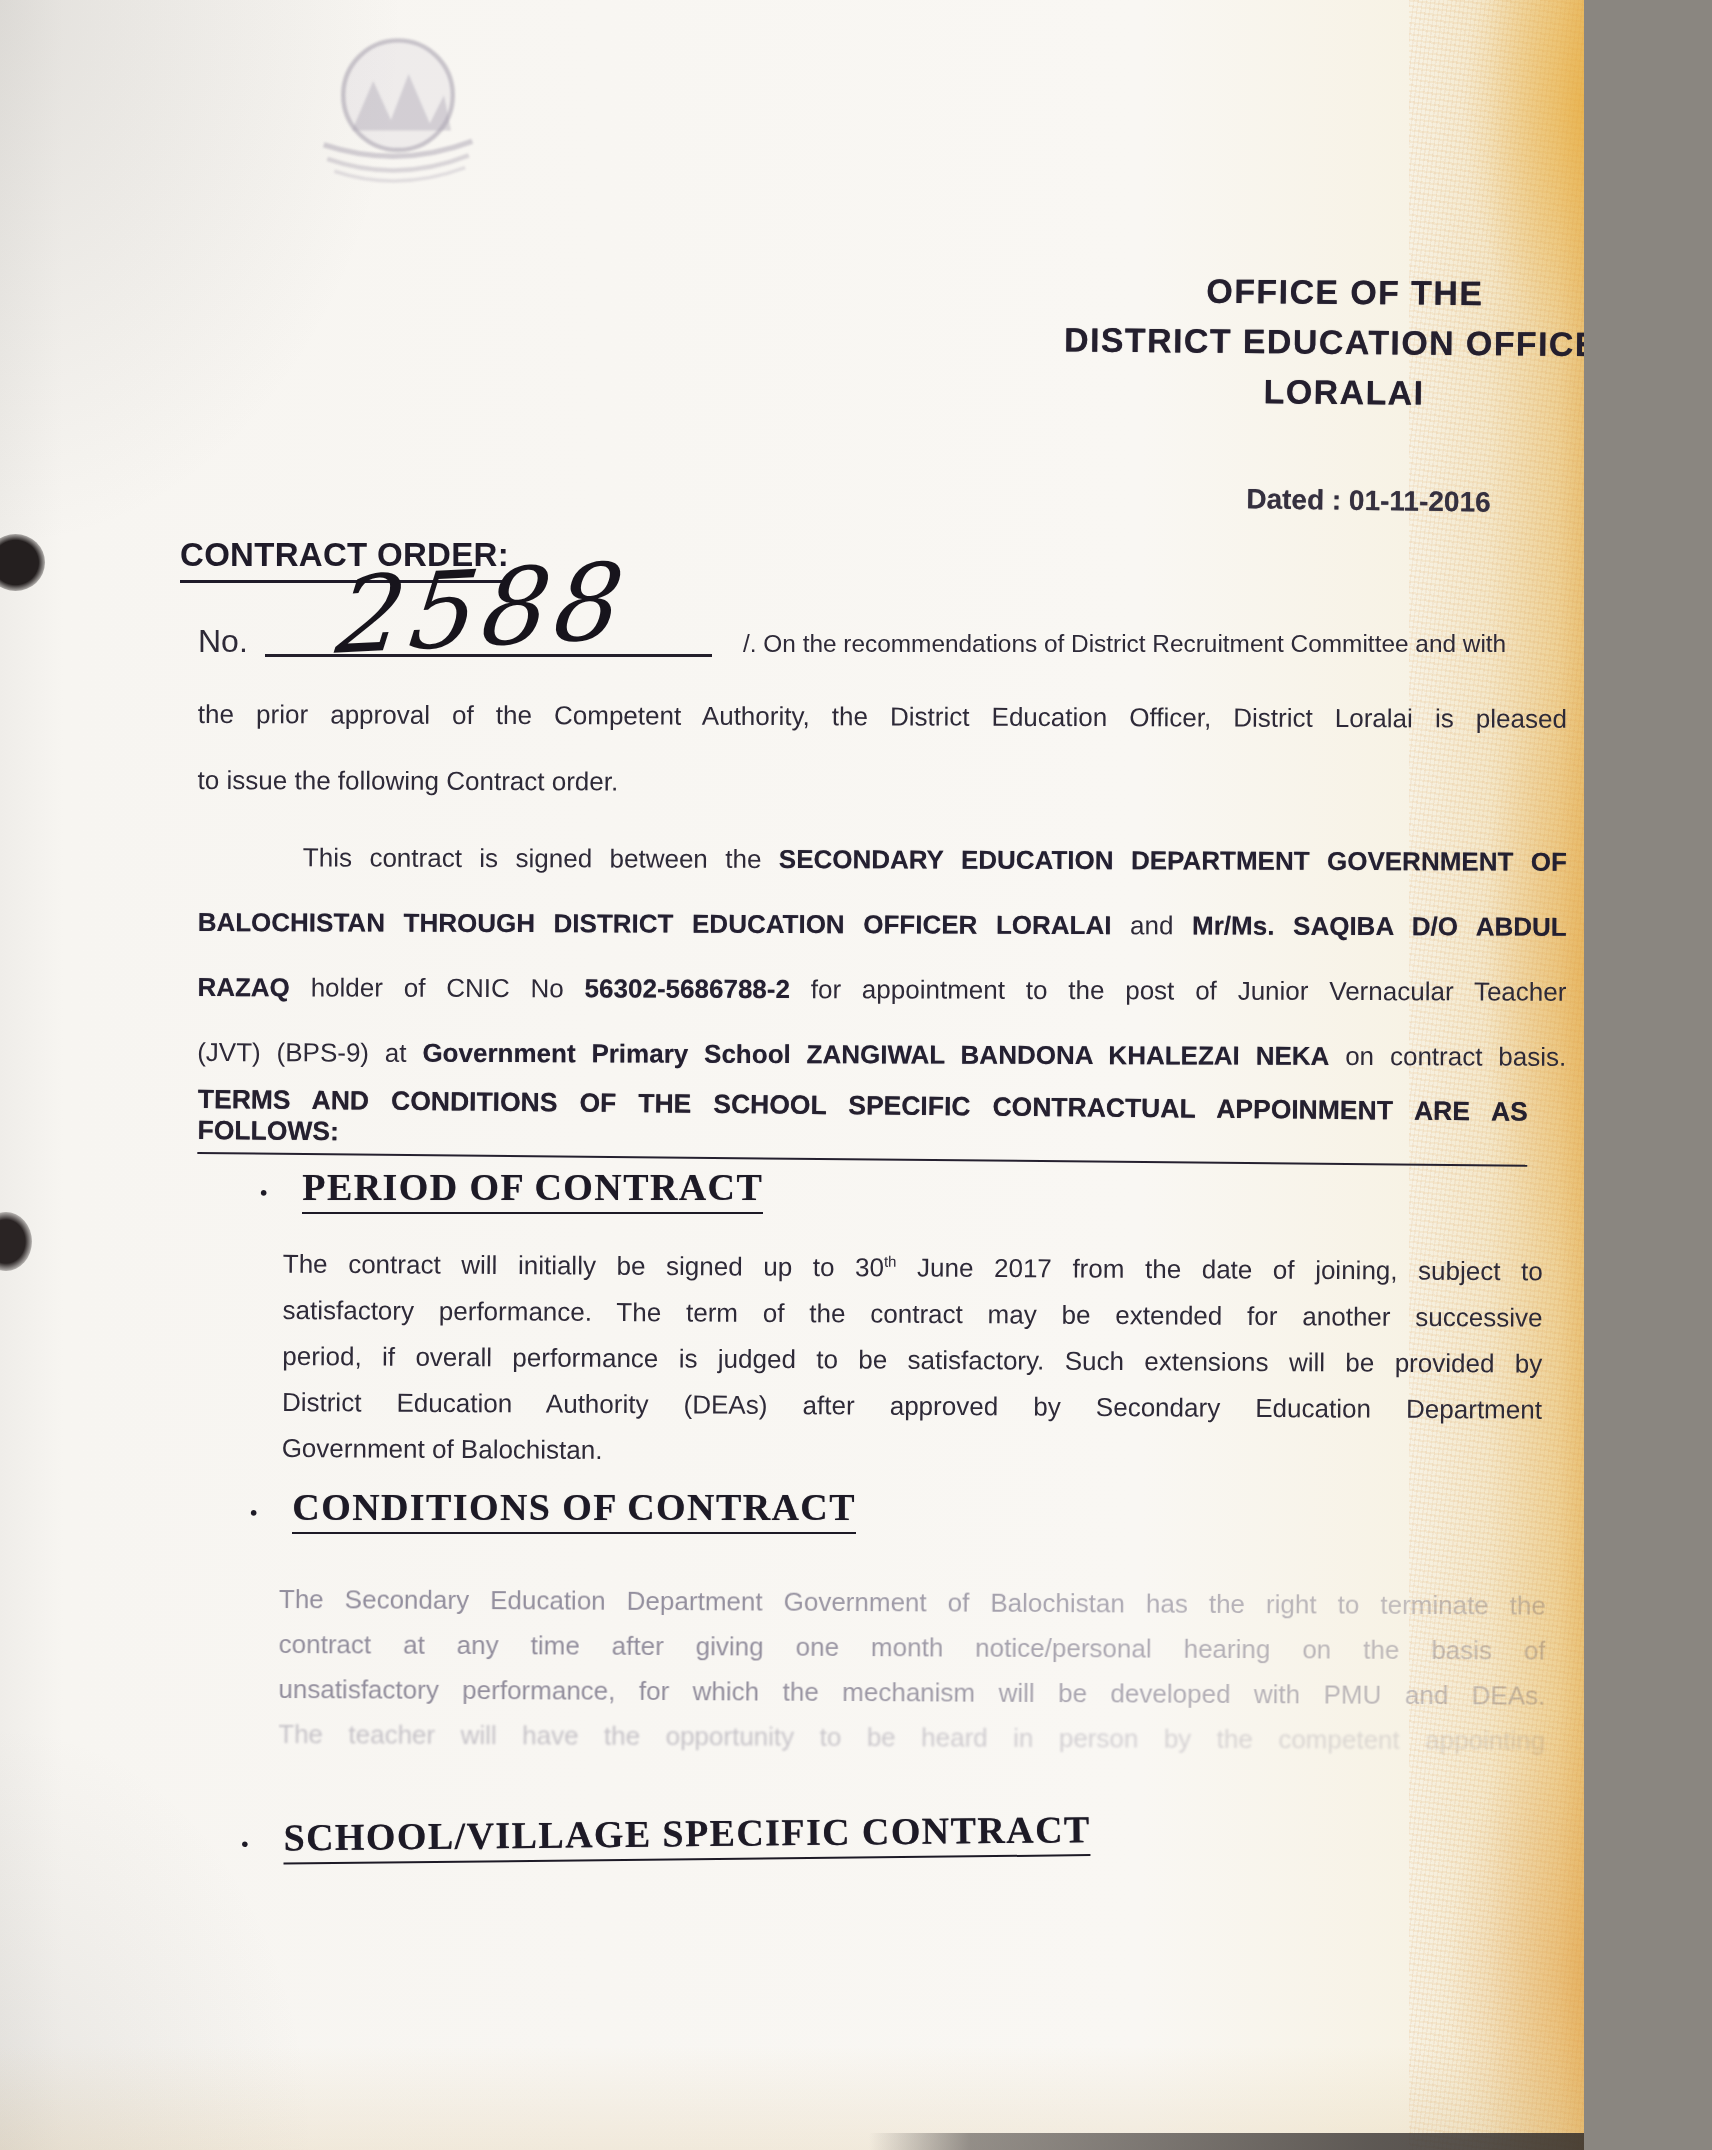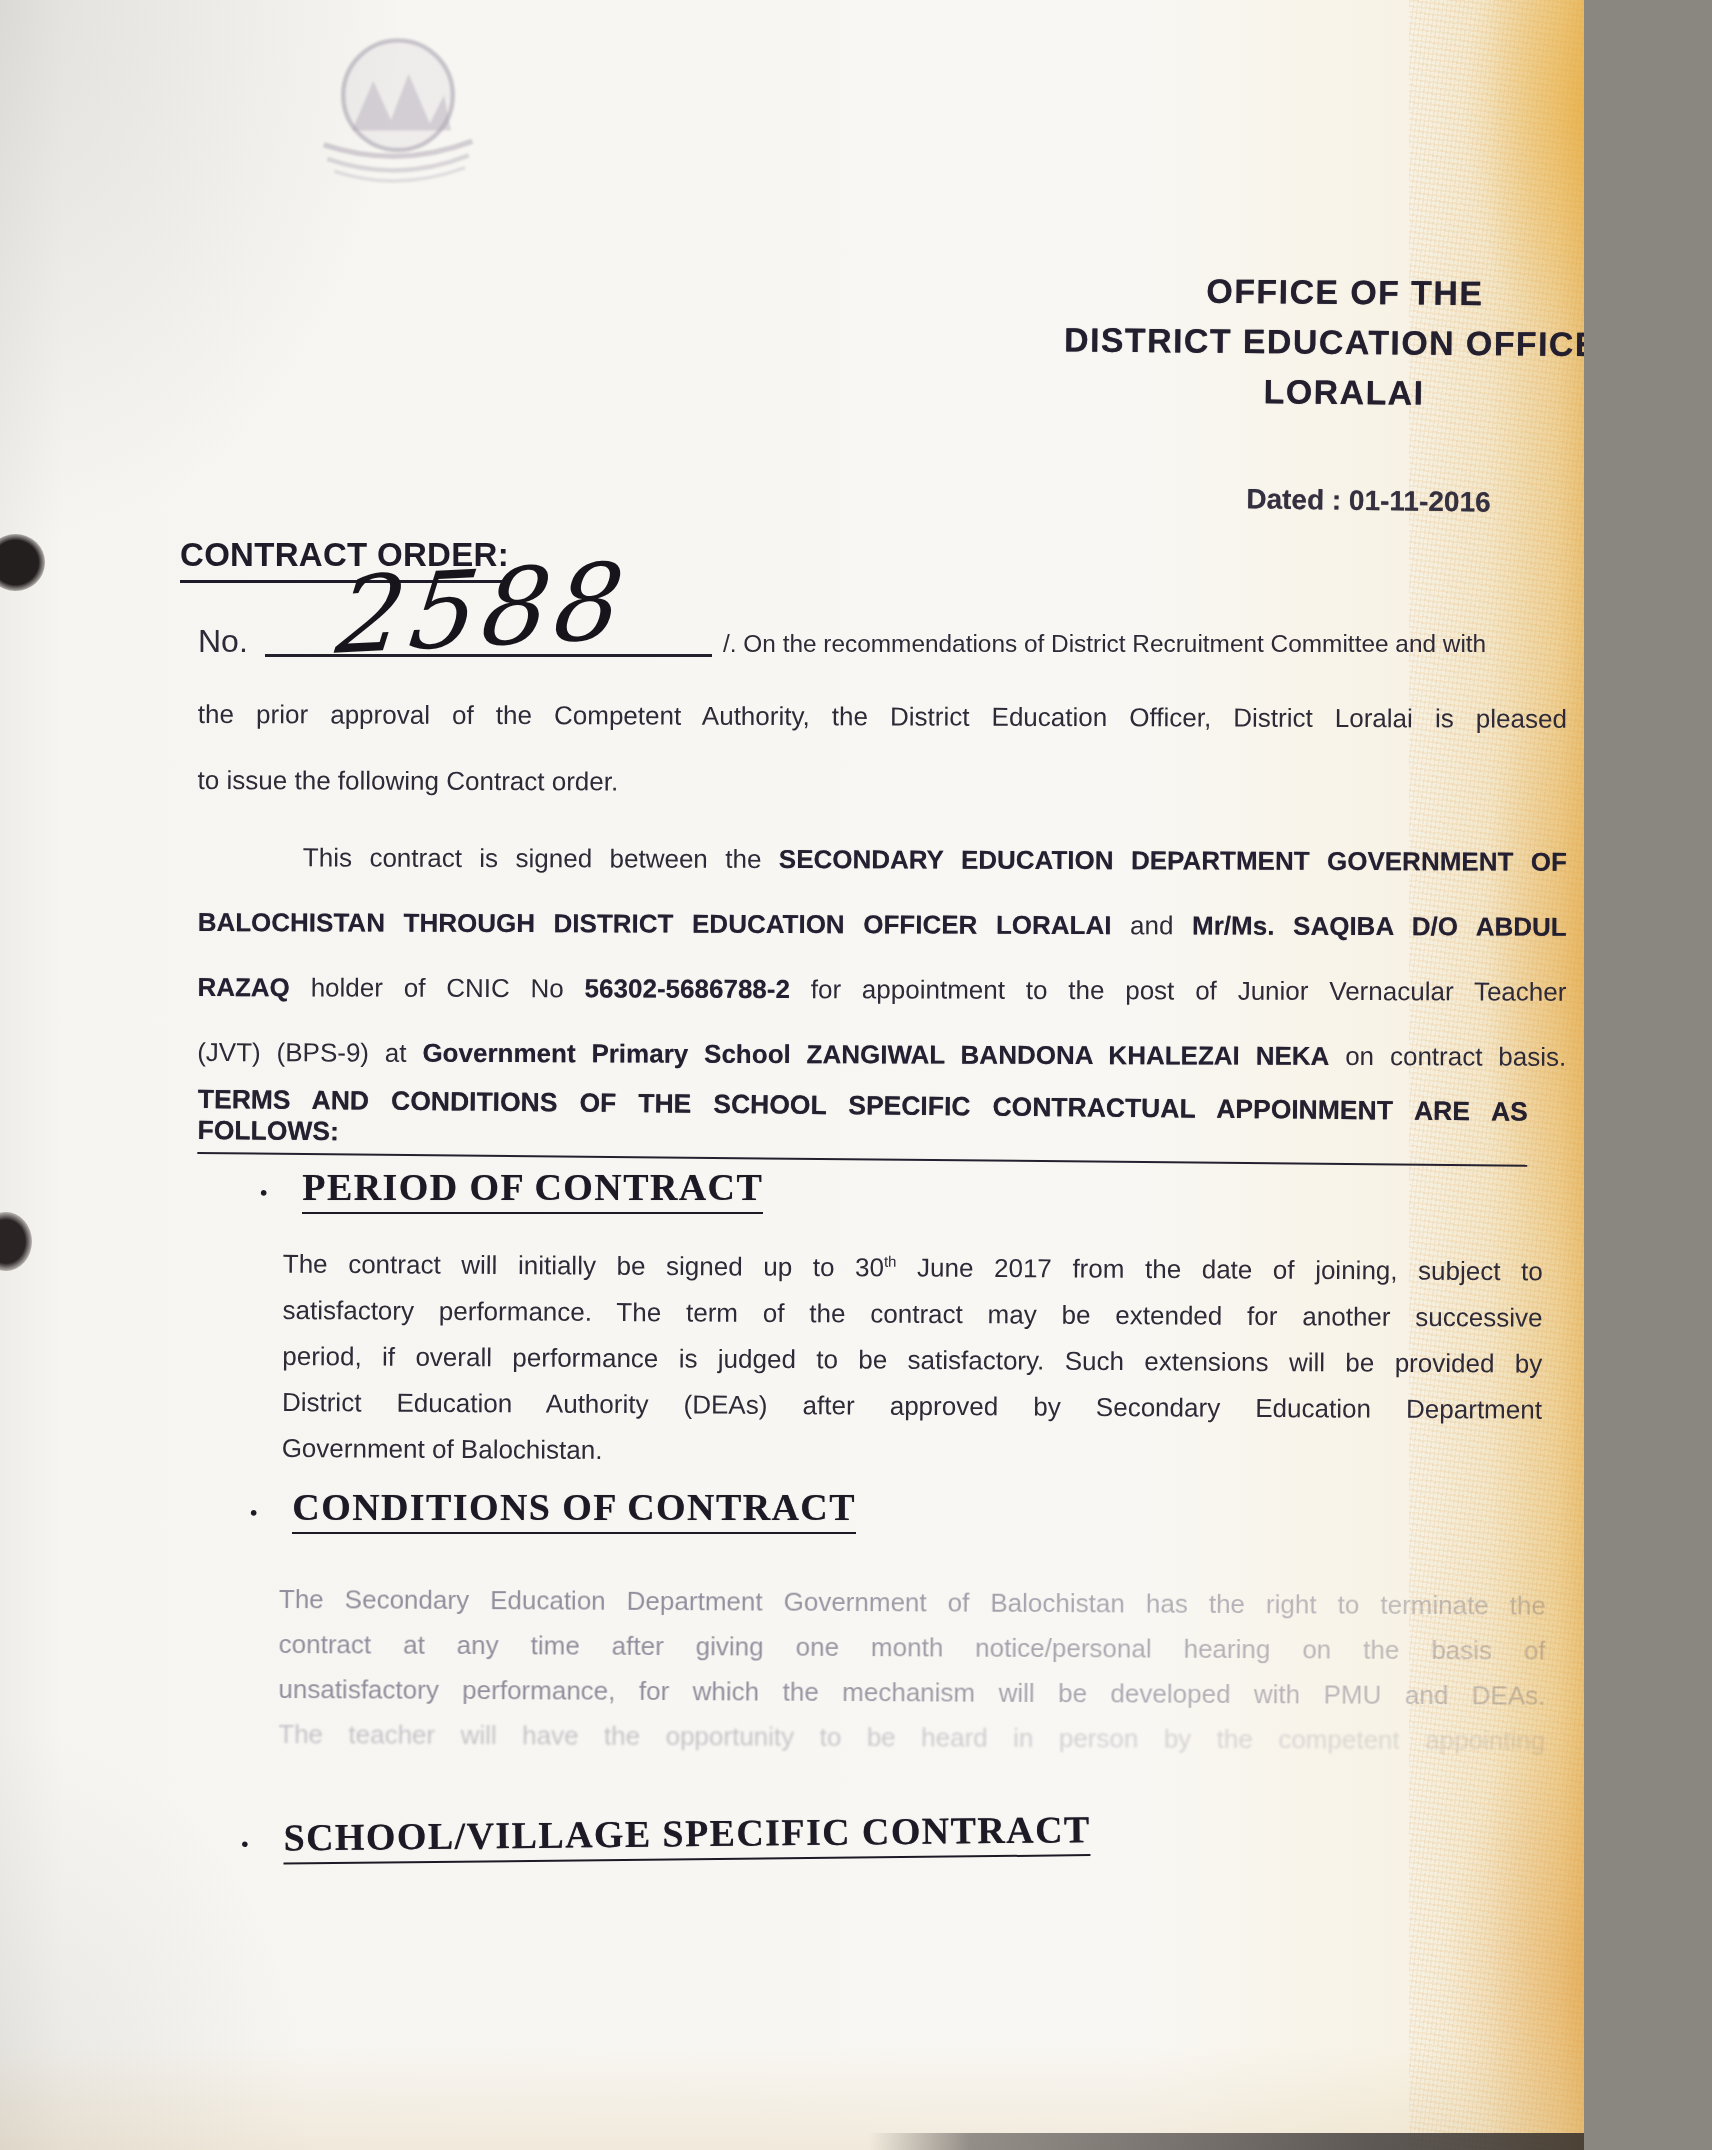--- a/index.html
+++ b/index.html
@@ -61,21 +61,21 @@
   .blank{
     display:inline-block;width:447px;height:34px;position:relative;
     border-bottom:3.5px solid #231f2b;margin:0 11.2px 2.8px 17px;flex:none;
   }
   .handwritten{
     position:absolute;left:66px;bottom:-24px;
     font-family:"DejaVu Serif",serif;font-style:italic;font-weight:500;
     font-size:105px;letter-spacing:5.6px;color:#17141c;
     transform:rotate(-3deg) skewX(-10deg);transform-origin:left bottom;
   }
-  .after{font-size:24.4px;padding-bottom:1.4px;}
+  .after{font-size:24.4px;padding-bottom:1.4px;margin-left:20px;}
 
   .para{position:absolute;font-size:26px;color:#2e2a38;}
   .para .line{text-align:justify;text-align-last:justify;}
   .para .line.end{text-align-last:left;}
   .para .line span.b{font-weight:700;color:#242031;text-shadow:0 0 0.7px rgba(36,32,49,0.5);}
   .para sup{font-size:.58em;}
   .para-intro{left:198px;top:681px;width:1369px;line-height:66px;transform:rotate(0.2deg);transform-origin:left top;}
   .para-agreement{left:198px;top:825px;width:1369px;line-height:65px;transform:rotate(0.2deg);transform-origin:left top;}
   .indent-first .line:first-child{text-indent:105px;}
 

